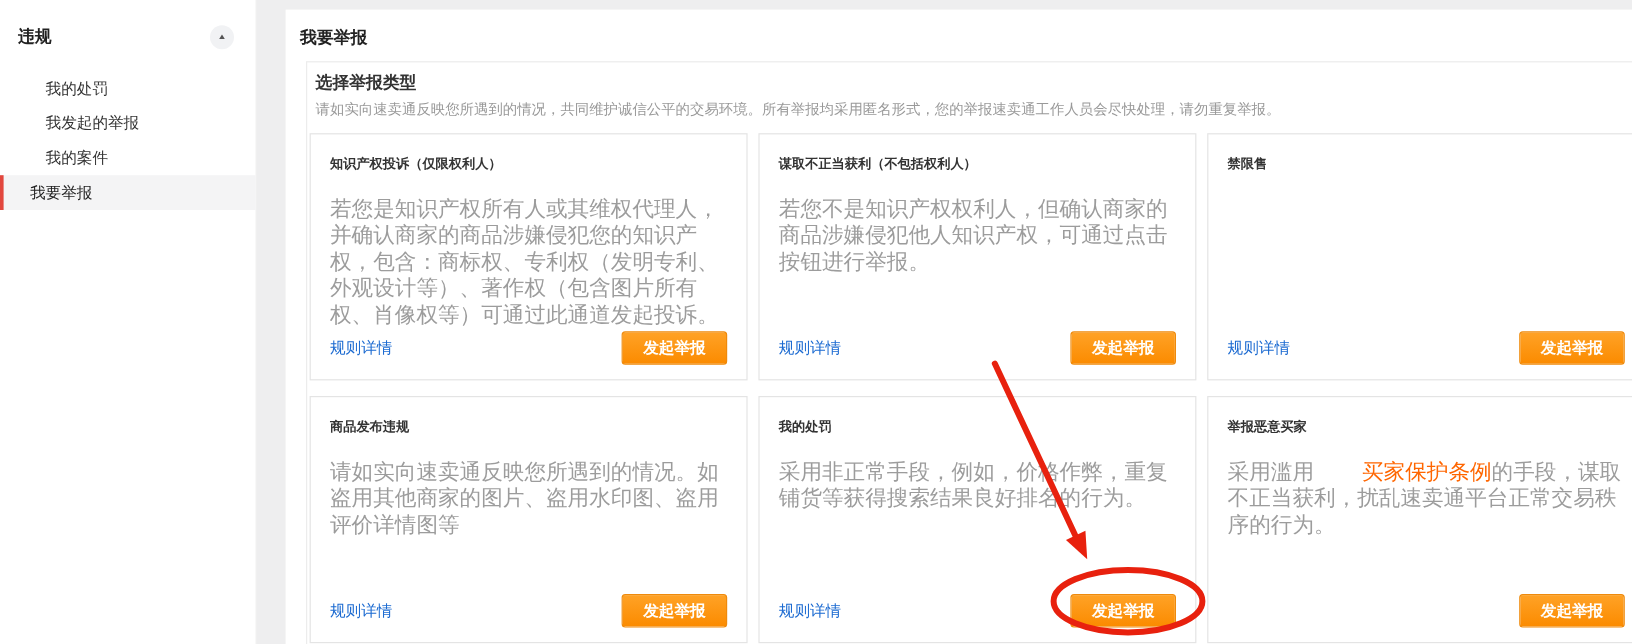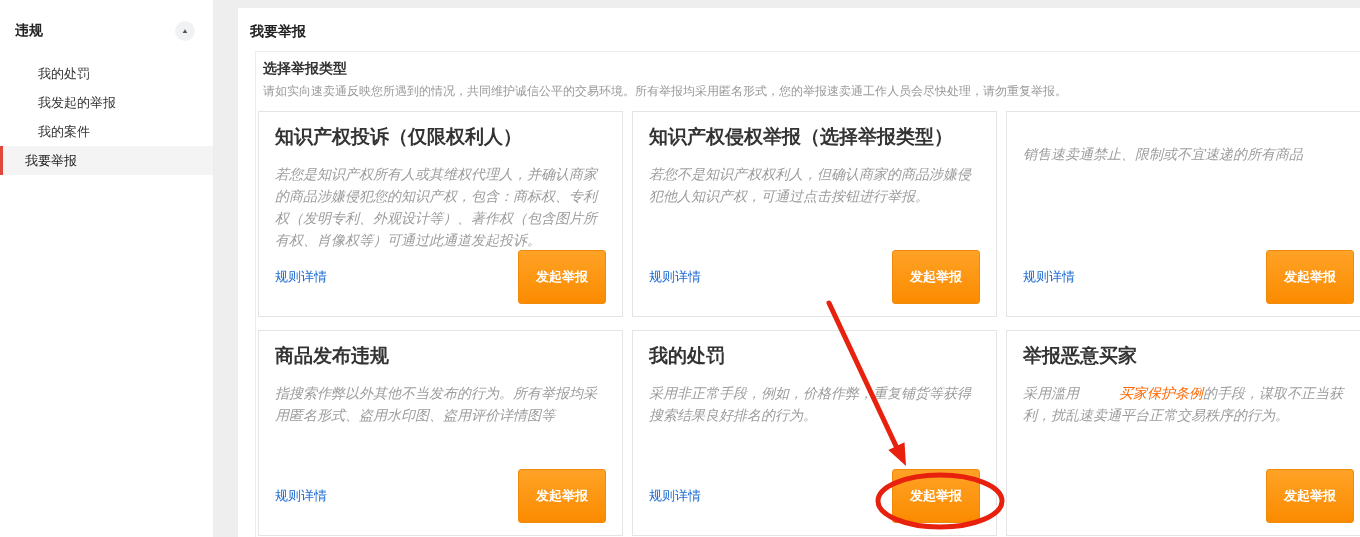--- a/index.html
+++ b/index.html
@@ -45,33 +45,33 @@
   .section-desc{font-size:12px;color:#999;line-height:16px;margin:6px 0 12px;}
   
   .cards{
     display:grid;grid-template-columns:repeat(3,365px);
     gap:13px 9px;margin-left:-5px;
   }
   .card{
     border:1px solid #e4e4e4;background:#fff;height:206px;
     box-sizing:border-box;padding:15px 16px;position:relative;
   }
-  .card-title{font-size:19px;font-weight:bold;color:#333;line-height:20px;}
-  .card-desc{font-size:14px;color:#9c9c9c;line-height:22px;margin-top:16px;font-style:italic;}
+  .card-title{font-size:11px;font-weight:bold;color:#333;line-height:20px;}
+  .card-desc{font-size:18px;color:#9c9c9c;line-height:22px;margin-top:16px;}
   .card-desc .inline-link{color:#ff6600;cursor:pointer;text-decoration:none;padding-left:40px;}
   .card-footer{
     position:absolute;left:16px;right:16px;bottom:12px;
     display:flex;justify-content:space-between;align-items:center;
   }
   .rule-link{font-size:13px;color:#1b6ad1;text-decoration:none;cursor:pointer;}
   .report-btn{
     font-size:13px;font-weight:bold;color:#fff;
     background:linear-gradient(#ffa226,#fb8b00);
     border:1px solid #ef8a0b;border-radius:3px;
-    padding:18px 17px;cursor:pointer;line-height:16px;
+    padding:5px 17px;cursor:pointer;line-height:16px;
   }
   .footer-end{justify-content:flex-end;}
   
   .anno-overlay{
     position:absolute;left:0;top:0;width:1360px;height:537px;
     z-index:6;pointer-events:none;
   }
 </style>
 </head>
 <body>
@@ -100,37 +100,37 @@
       <div class="cards" id="cards-grid">
           <div class="card">
             <div class="card-title">知识产权投诉（仅限权利人）</div>
             <div class="card-desc">若您是知识产权所有人或其维权代理人，并确认商家的商品涉嫌侵犯您的知识产权，包含：商标权、专利权（发明专利、外观设计等）、著作权（包含图片所有权、肖像权等）可通过此通道发起投诉。</div>
             <div class="card-footer">
               <a class="rule-link">规则详情</a>
               <button class="report-btn">发起举报</button>
             </div>
           </div>
           <div class="card">
-            <div class="card-title">知识产权侵权举报（选择举报类型）</div>
+            <div class="card-title">谋取不正当获利（不包括权利人）</div>
             <div class="card-desc">若您不是知识产权权利人，但确认商家的商品涉嫌侵犯他人知识产权，可通过点击按钮进行举报。</div>
             <div class="card-footer">
               <a class="rule-link">规则详情</a>
               <button class="report-btn">发起举报</button>
             </div>
           </div>
           <div class="card">
-            <div class="card-desc">销售速卖通禁止、限制或不宜速递的所有商品</div>
+            <div class="card-title">禁限售</div>
             <div class="card-footer">
               <a class="rule-link">规则详情</a>
               <button class="report-btn">发起举报</button>
             </div>
           </div>
           <div class="card">
             <div class="card-title">商品发布违规</div>
-            <div class="card-desc">指搜索作弊以外其他不当发布的行为。所有举报均采用匿名形式、盗用水印图、盗用评价详情图等</div>
+            <div class="card-desc">请如实向速卖通反映您所遇到的情况。如盗用其他商家的图片、盗用水印图、盗用评价详情图等</div>
             <div class="card-footer">
               <a class="rule-link">规则详情</a>
               <button class="report-btn">发起举报</button>
             </div>
           </div>
           <div class="card">
             <div class="card-title">我的处罚</div>
             <div class="card-desc">采用非正常手段，例如，价格作弊，重复铺货等获得搜索结果良好排名的行为。</div>
             <div class="card-footer">
               <a class="rule-link">规则详情</a>

